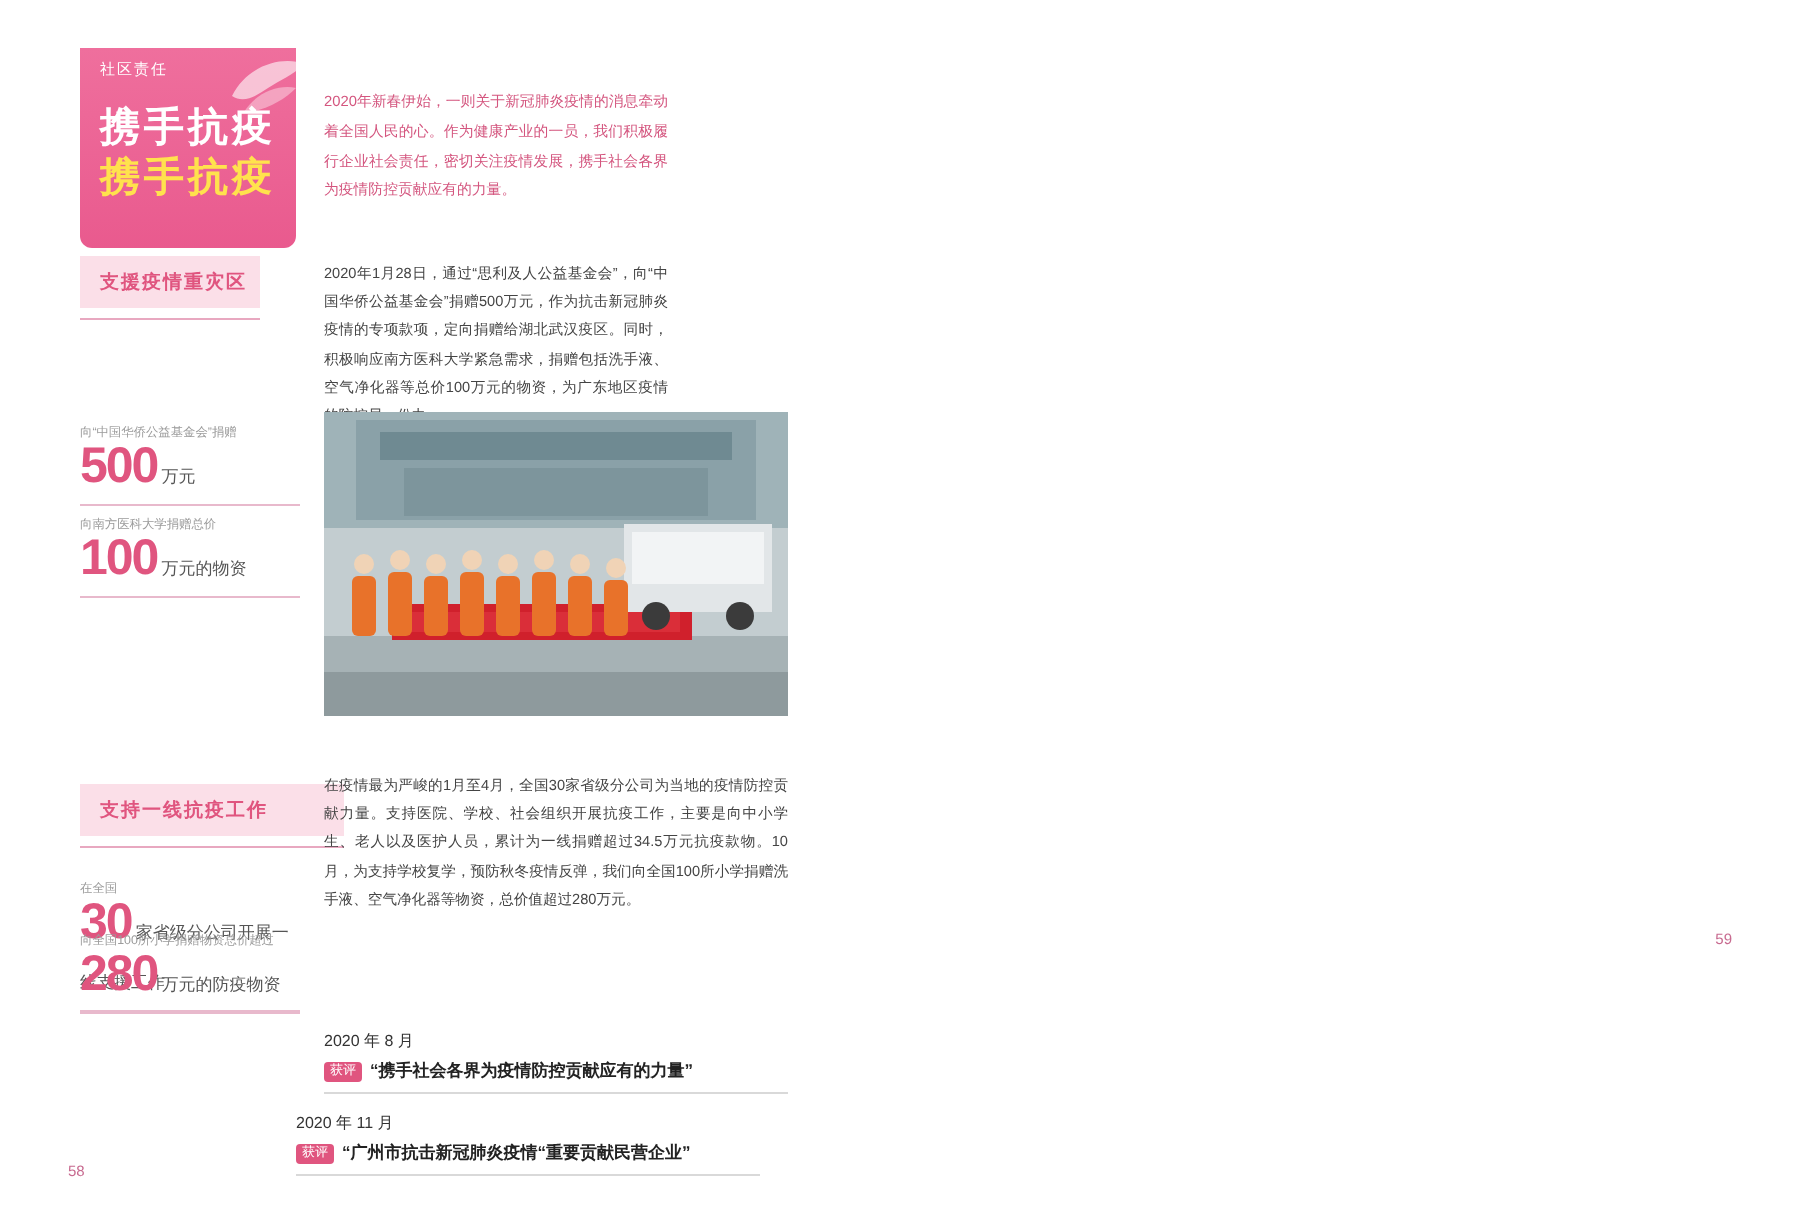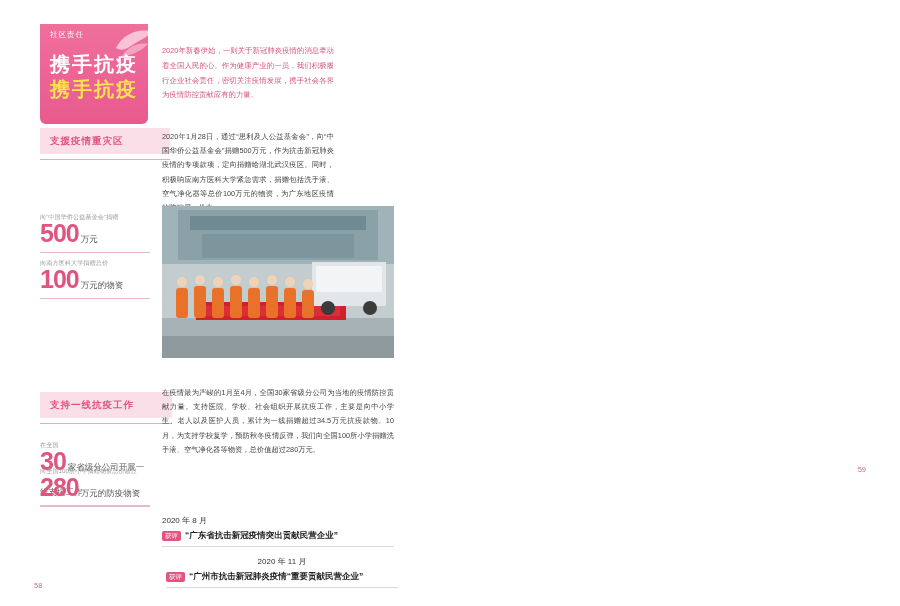--- a/index.html
+++ b/index.html
@@ -49,21 +49,21 @@
     position:absolute;left:0;top:0;height:26px;width:100%;
     background:#fbdfe8;
   }
   .sec-label .txt{
     position:absolute;left:10px;top:7px;
     font-size:9.5px;color:#e0557f;letter-spacing:1px;font-weight:bold;
   }
   .sec-label .rule{
     position:absolute;left:0;bottom:-6px;width:100%;height:1px;background:#e8a8c0;
   }
-  #sec1{left:40px;top:128px;width:90px;padding-left:40px;}
+  #sec1{left:40px;top:128px;width:90px;}
   #sec2{left:40px;top:392px;width:112px;padding-left:20px;}
 
   
   .stat{position:absolute;width:110px;}
   .stat .cap{font-size:6.2px;color:#9b9b9b;line-height:1.5;}
   .stat .val{font-size:25px;font-weight:bold;color:#e0557f;line-height:1;letter-spacing:-1px;}
   .stat .val .unit{font-size:8.5px;font-weight:normal;color:#555;letter-spacing:0;margin-left:2px;}
   .stat .divider{margin-top:6px;height:1px;background:#e8b9cc;width:100%;}
   #stat1{left:40px;top:212px;}
   #stat2{left:40px;top:258px;}
@@ -88,21 +88,21 @@
   .award{position:absolute;width:232px;}
   .award .date{font-size:8px;color:#333;margin-bottom:4px;margin-top:48px;}
   .award .row{display:flex;align-items:center;gap:4px;}
   .award .badge{
     display:inline-block;background:#e0557f;color:#fff;font-size:6.5px;
     padding:2px 3px;border-radius:2px;line-height:1;
   }
   .award .name{font-size:8.5px;color:#222;font-weight:bold;}
   .award .rule{margin-top:4px;height:1px;background:#d9d9d9;width:100%;}
   #award1{left:162px;top:467px;}
-  #award2{left:166px;top:508px;text-align:center;}
+  #award2{left:148px;top:508px;}
 
   
   .vol{position:absolute;left:508px;width:352px;}
   #vol1{top:100px;}
   #vol2{top:196px;}
   #vol3{top:292px;}
   #vol4{top:388px;}
   #vol5{top:484px;}
 
   
@@ -210,21 +210,21 @@
     <div class="stat" id="stat4">
       <div class="cap">向全国100所小学捐赠物资总价超过</div>
       <div class="val"><span>280</span><span class="unit">万元的防疫物资</span></div>
       <div class="divider"></div>
     </div>
 
     <div class="award" id="award1">
       <div class="date">2020 年 8 月</div>
       <div class="row">
         <span class="badge">获评</span>
-        <span class="name">“广东省抗击新冠疫情突出贡献民营企业”</span>
+        <span class="name">“携手社会各界为疫情防控贡献应有的力量”</span>
       </div>
       <div class="rule"></div>
     </div>
 
     <div class="award" id="award2">
       <div class="date">2020 年 11 月</div>
       <div class="row">
         <span class="badge">获评</span>
         <span class="name">“广州市抗击新冠肺炎疫情“重要贡献民营企业”</span>
       </div>

